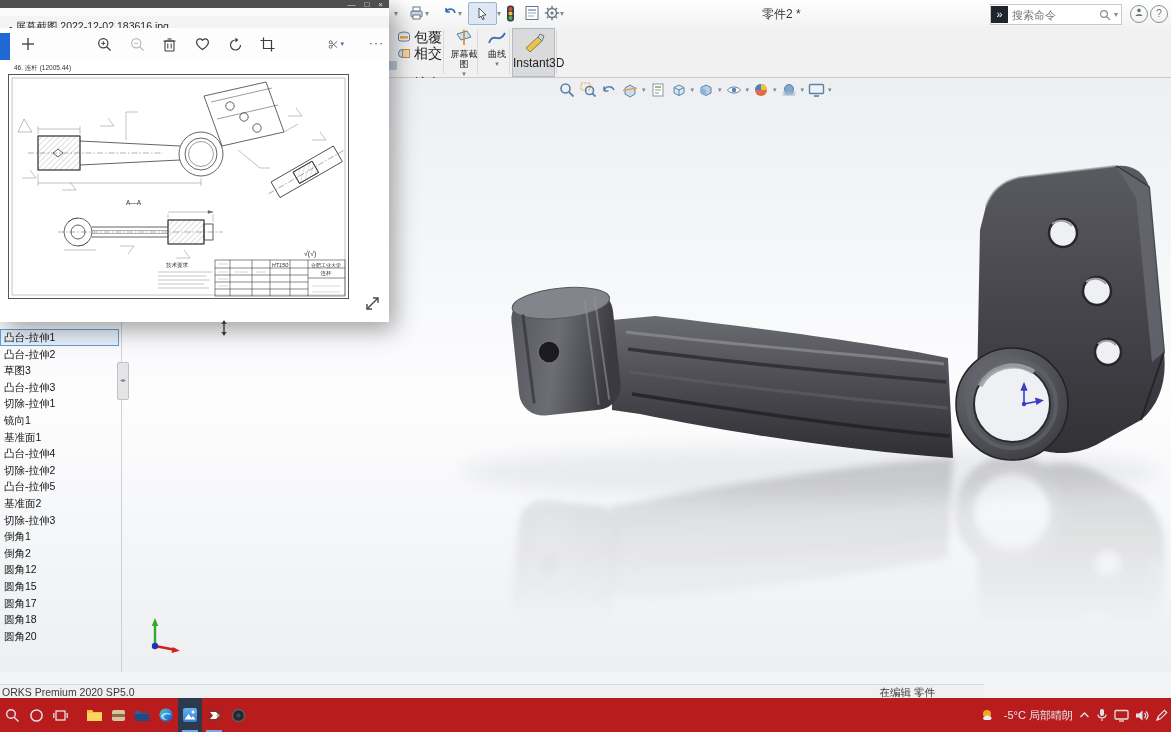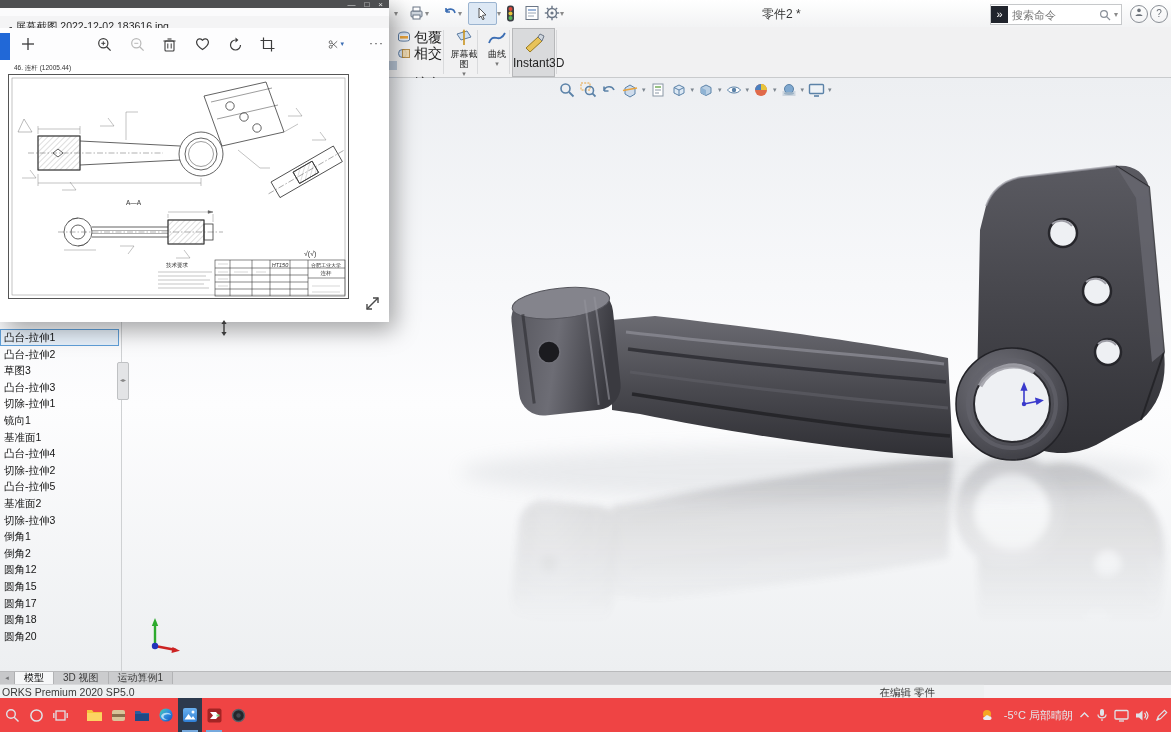--- a/index.html
+++ b/index.html
@@ -54,21 +54,21 @@
   .tab-scroll{width:14px;background:#c7c8ca;border-right:1px solid #aeafb1;color:#707274;
     font-size:7px;text-align:center;line-height:12px;}
   .tab{padding:0 9px;line-height:12px;color:#3a3a3a;background:#cbccce;border-right:1px solid #b2b3b5;}
   .tab.selected{background:#f6f7f8;color:#000;}
   
   .statusbar{position:absolute;left:0;top:684px;width:984px;height:14px;background:#eef0f1;
     border-top:1px solid #d8d9db;font-size:10.5px;color:#3a3a3a;}
   .status-left{position:absolute;left:2px;top:1px;}
   .status-right{position:absolute;right:49px;top:1px;}
   
-  .taskbar{position:absolute;left:0;top:698px;width:1171px;height:34px;background:#ef4444;}
+  .taskbar{position:absolute;left:0;top:698px;width:1171px;height:34px;background:#b91c1c;}
   .tb-left{position:absolute;left:0;top:0;height:34px;display:flex;align-items:center;}
   .tb-slot{width:24px;height:34px;display:flex;align-items:center;justify-content:center;position:relative;}
   .tb-slot.active{background:#2d3a4d;}
   .tb-slot.running:after{content:"";position:absolute;left:4px;bottom:0;width:16px;height:2px;background:#76a9dd;}
   .tb-gap{width:10px;}
   .tb-right{position:absolute;right:0;top:0;height:34px;display:flex;align-items:center;gap:6px;
     padding-right:3px;color:#e3e7ec;font-size:11px;}
   
   .photos{position:absolute;left:0;top:0;width:389px;height:322px;background:#fbfbfc;
     box-shadow:6px 8px 22px rgba(0,0,0,.35);z-index:50;}
@@ -440,29 +440,20 @@
 
     <svg class="triad" width="36" height="40" viewBox="0 0 36 40">
       <line x1="9" y1="30" x2="9" y2="8" stroke="#2daa2d" stroke-width="2.4"></line>
       <polygon points="9,2 5.8,10 12.2,10" fill="#2daa2d"></polygon>
       <line x1="9" y1="30" x2="30" y2="34" stroke="#cc2222" stroke-width="2.4"></line>
       <polygon points="34,34.8 26.5,31 25.5,37" fill="#cc2222"></polygon>
       <circle cx="9" cy="30" r="3.2" fill="#2233bb"></circle>
     </svg>
   </div>
 
-  <div class="tabsbar">
-    <div class="tab-scroll">◂</div>
-    <div style="display:flex">
-
-    <div class="tab selected">模型</div>
-        <div class="tab">3D 视图</div>
-        <div class="tab">运动算例1</div>
-      </div>
-  </div>
 
   <div class="statusbar">
     <div class="status-left">ORKS Premium 2020 SP5.0</div>
     <div class="status-right">在编辑 零件</div>
   </div>
 
   <div class="taskbar">
     <div class="tb-left">
       <div class="tb-slot">
           <svg width="15" height="15" viewBox="0 0 15 15">

